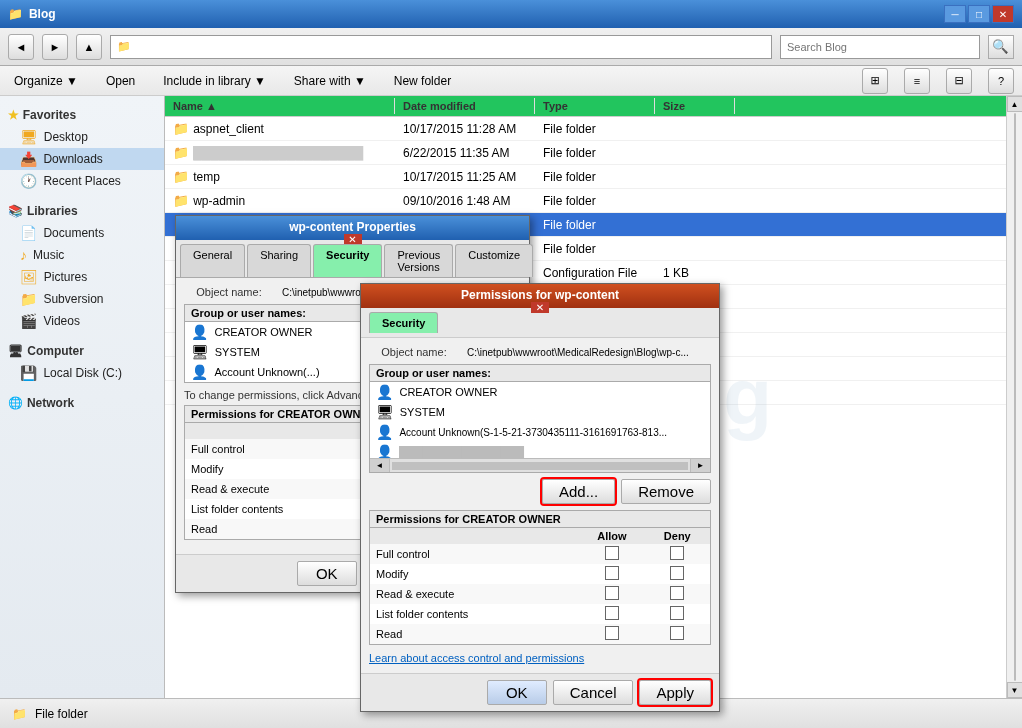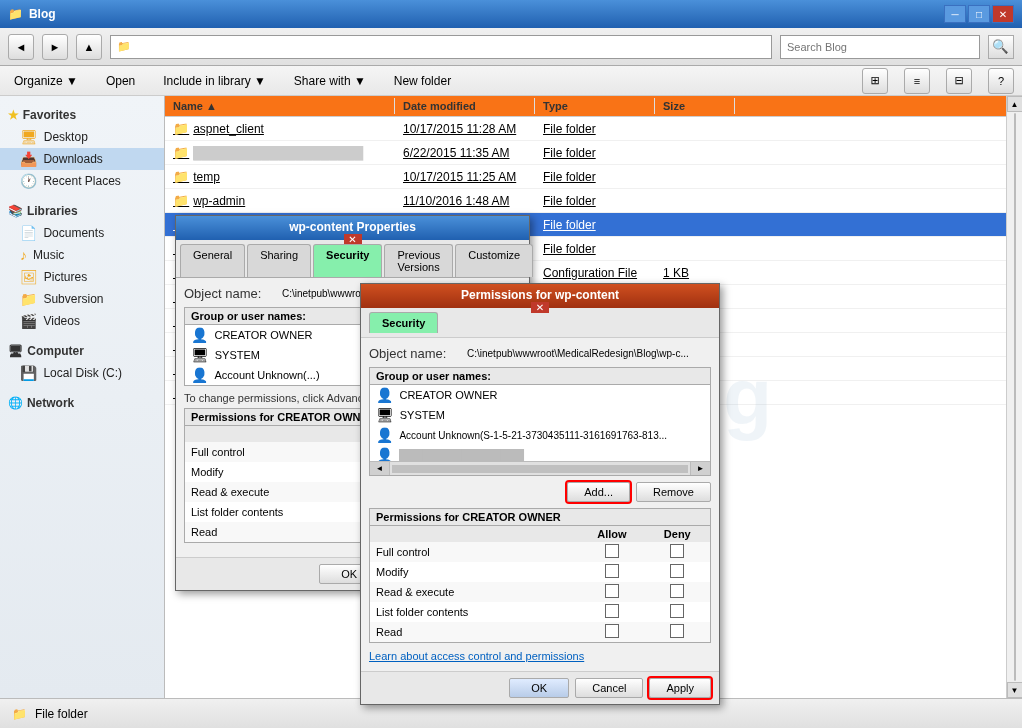--- a/index.html
+++ b/index.html
@@ -99,35 +99,35 @@
       border-top: 1px solid #bbb;
       display: flex; align-items: center; padding: 0 12px; gap: 8px;
       font-size: 12px;
     }
 
     
     .file-area {
       flex: 1; background: white; overflow: auto; position: relative;
     }
     .file-list-header {
-      display: flex; background: #f97316; border-bottom: 1px solid #ccc;
+      display: flex; background: #22c55e; border-bottom: 1px solid #ccc;
       padding: 2px 0; position: sticky; top: 0;
     }
     .col-header {
       padding: 2px 8px; font-size: 11px; font-weight: bold; color: #333;
       border-right: 1px solid #ddd; cursor: pointer;
     }
     .col-name { width: 230px; }
     .col-date { width: 140px; }
     .col-type { width: 120px; }
     .col-size { width: 80px; }
 
     .file-row {
       display: flex; align-items: center; padding: 2px 0;
-      border-bottom: 1px solid #f0f0f0; cursor: pointer; text-decoration: underline;
+      border-bottom: 1px solid #f0f0f0; cursor: pointer;
     }
     .file-row.selected { background: #3370d4; color: white; }
     .file-cell { padding: 2px 8px; font-size: 12px; overflow: hidden; text-overflow: ellipsis; white-space: nowrap; }
     .file-icon { width: 16px; height: 16px; color: #f0a820; margin-right: 4px; font-size: 13px; }
 
     
     .scroll-track {
       width: 16px; background: #f0f0f0; border-left: 1px solid #ccc;
       display: flex; flex-direction: column; align-items: center;
     }
@@ -157,21 +157,21 @@
     }
     .dialog-tab {
       padding: 4px 12px; font-size: 11px; cursor: pointer;
       border: 1px solid #aaa; border-bottom: none; background: #d8d8d8; margin-right: 2px;
       border-radius: 3px 3px 0 0;
     }
     .dialog-tab.active { background: #86efac; font-weight: bold; }
     .dialog-content { padding: 8px; }
 
     .field-row { display: flex; align-items: center; margin-bottom: 6px; gap: 8px; }
-    .field-label { font-size: 13px; color: #333; min-width: 90px; }
+    .field-label { font-size: 11px; color: #333; min-width: 90px; text-align: center; }
     .field-value { font-size: 11px; flex: 1; }
 
     .group-box {
       border: 1px solid #aaa; background: white; margin-bottom: 6px;
       font-size: 11px;
     }
     .group-box-title { font-size: 11px; font-weight: bold; padding: 2px 6px; background: #e8e8e8; border-bottom: 1px solid #aaa; }
 
     .user-list { list-style: none; }
     .user-item {
@@ -187,21 +187,21 @@
     .perms-allow { width: 50px; text-align: center; }
     .perms-deny { width: 50px; text-align: center; }
     .perms-header { font-weight: bold; background: #e8e8e8 !important; }
 
     .checkbox-cell {
       width: 14px; height: 14px; border: 1px solid #666; background: white;
       display: inline-block; margin: 0 auto;
     }
 
     .btn {
-      padding: 3px 16px; font-size: 11px; background: linear-gradient(to bottom, #fff, #ddd);
+      padding: 3px 16px; font-size: 15px; background: linear-gradient(to bottom, #fff, #ddd);
       border: 1px solid #aaa; border-radius: 2px; cursor: pointer; min-width: 60px;
     }
     .btn-primary { background: linear-gradient(to bottom, #e0ecff, #b8cce8); }
 
     .dialog-footer {
       display: flex; justify-content: flex-end; gap: 6px;
       padding: 6px 8px; border-top: 1px solid #ccc; background: #e8e8e8;
     }
 
     
@@ -365,21 +365,21 @@
       <div class="file-cell col-size"></div>
     </div>
     <div class="file-row">
       <div class="file-cell col-name"><span class="file-icon">📁</span>temp</div>
       <div class="file-cell col-date">10/17/2015 11:25 AM</div>
       <div class="file-cell col-type">File folder</div>
       <div class="file-cell col-size"></div>
     </div>
     <div class="file-row">
       <div class="file-cell col-name"><span class="file-icon">📁</span>wp-admin</div>
-      <div class="file-cell col-date">11/10/2016 1:48 AM</div>
+      <div class="file-cell col-date">09/10/2016 1:48 AM</div>
       <div class="file-cell col-type">File folder</div>
       <div class="file-cell col-size"></div>
     </div>
     <div class="file-row selected">
       <div class="file-cell col-name"><span class="file-icon">📁</span>wp-content</div>
       <div class="file-cell col-date"></div>
       <div class="file-cell col-type">File folder</div>
       <div class="file-cell col-size"></div>
     </div>
     <div class="file-row">

